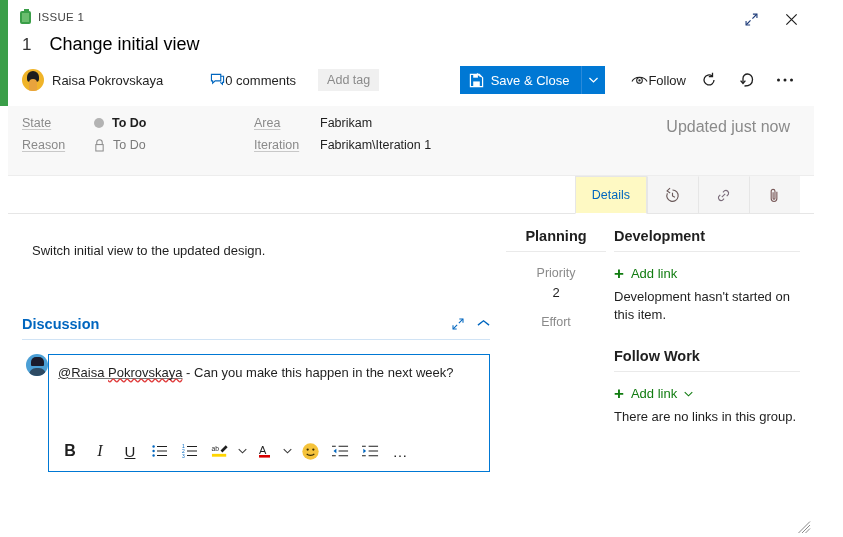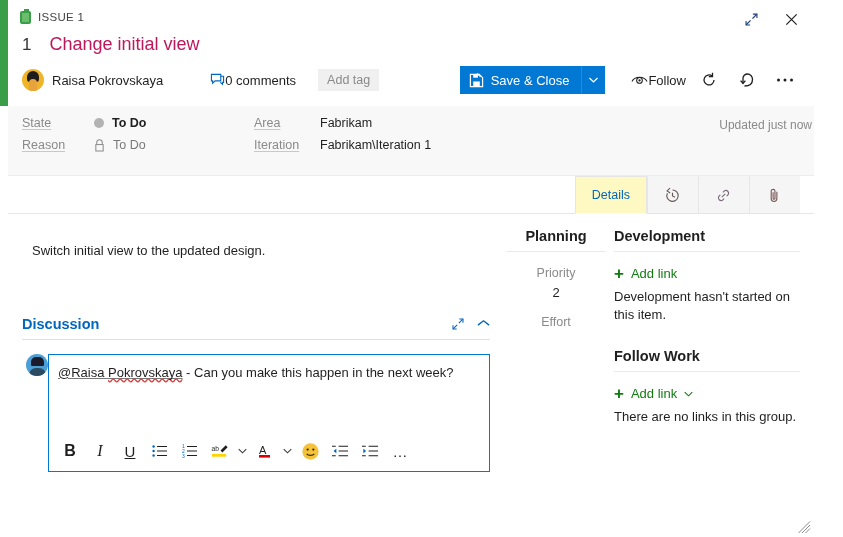--- a/index.html
+++ b/index.html
@@ -73,21 +73,21 @@
 
   .title-row {
     display: flex; align-items: baseline;
     gap: 18px;
     margin-top: 7px;
     padding-left: 2px;
   }
   .wi-id { font-size: 17px; color: #333; }
   .wi-title {
     font-size: 18px;
-    color: #be185d;
+    color: #000000;
   }
 
   .meta-row {
     display: flex; align-items: center;
     margin-top: 10px;
     padding-left: 2px;
     height: 30px;
   }
   .assignee {
     display: flex; align-items: center; gap: 8px;
@@ -214,22 +214,22 @@
   .f-value.strong { font-weight: bold; }
   .f-value.muted { color: #7a7a7a; cursor: default; }
   .state-dot {
     width: 10px; height: 10px;
     border-radius: 50%;
     background: #b3b3b3;
     flex: none;
   }
   .updated {
     position: absolute;
-    right: 2px; top: 12px;
-    font-size: 12px;
+    right: 24px; top: 12px;
+    font-size: 16px;
     color: #8a8a8a;
   }
 
   
   .tabstrip {
     position: absolute;
     left: 8px; top: 176px; right: 0;
     height: 38px;
     border-bottom: 1px solid #e6e6e6;
     display: flex;

